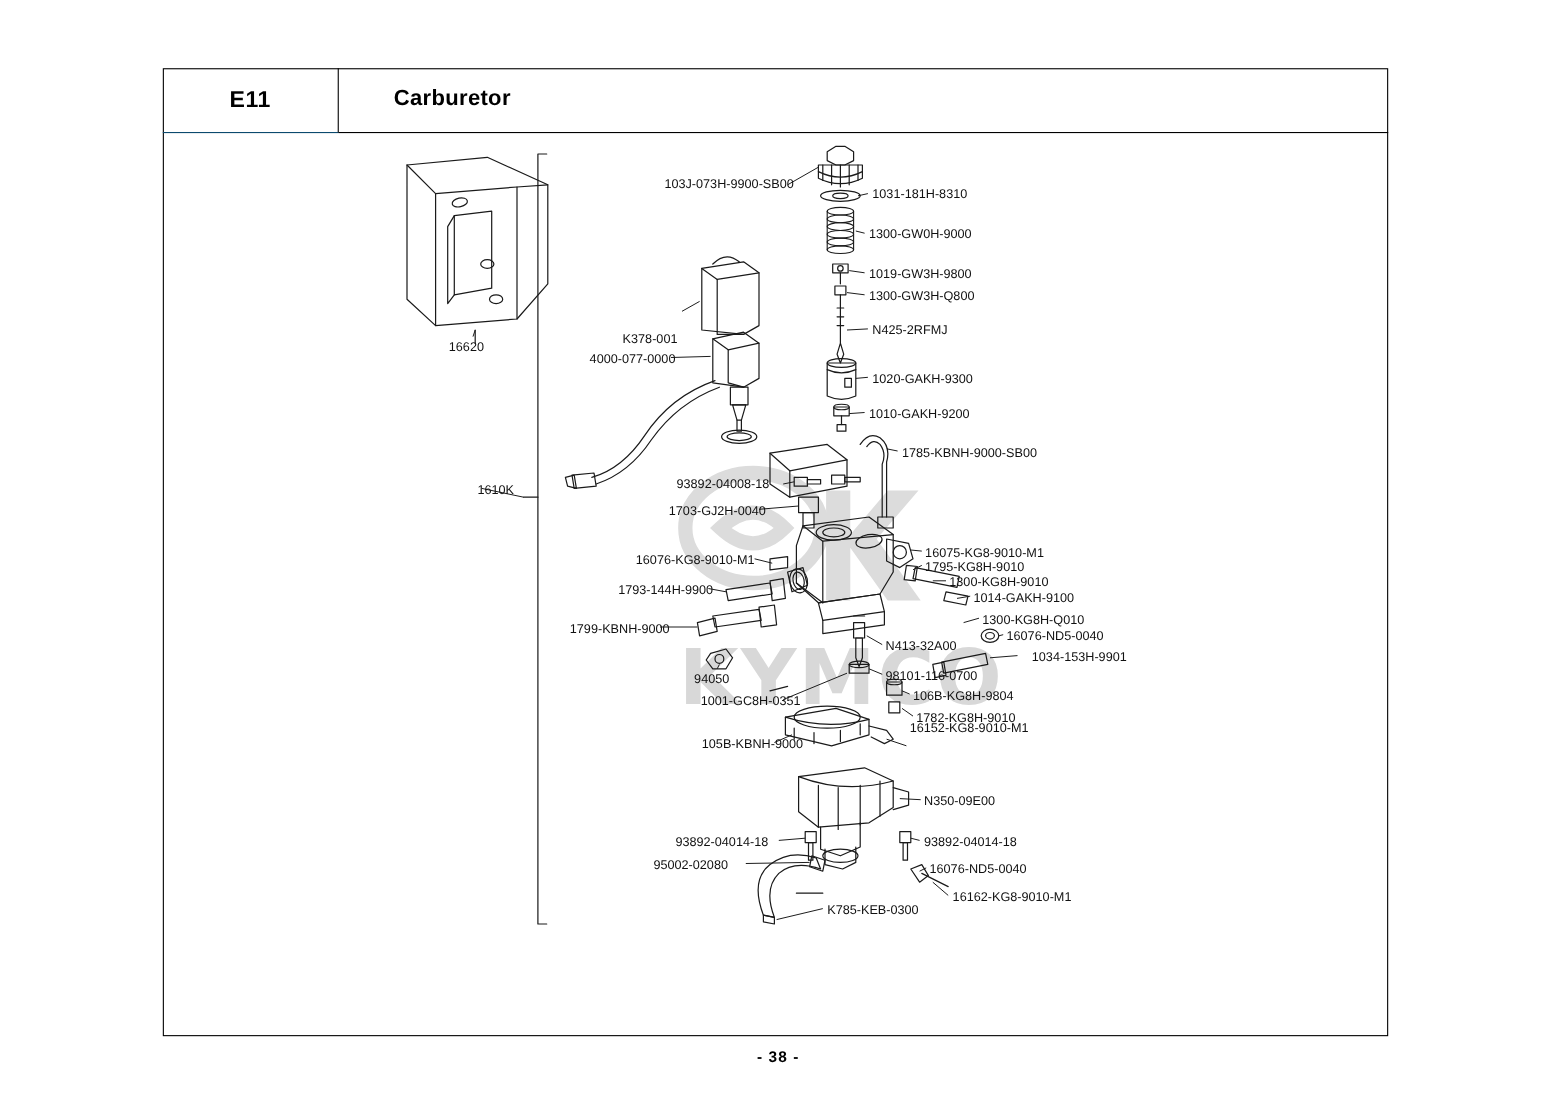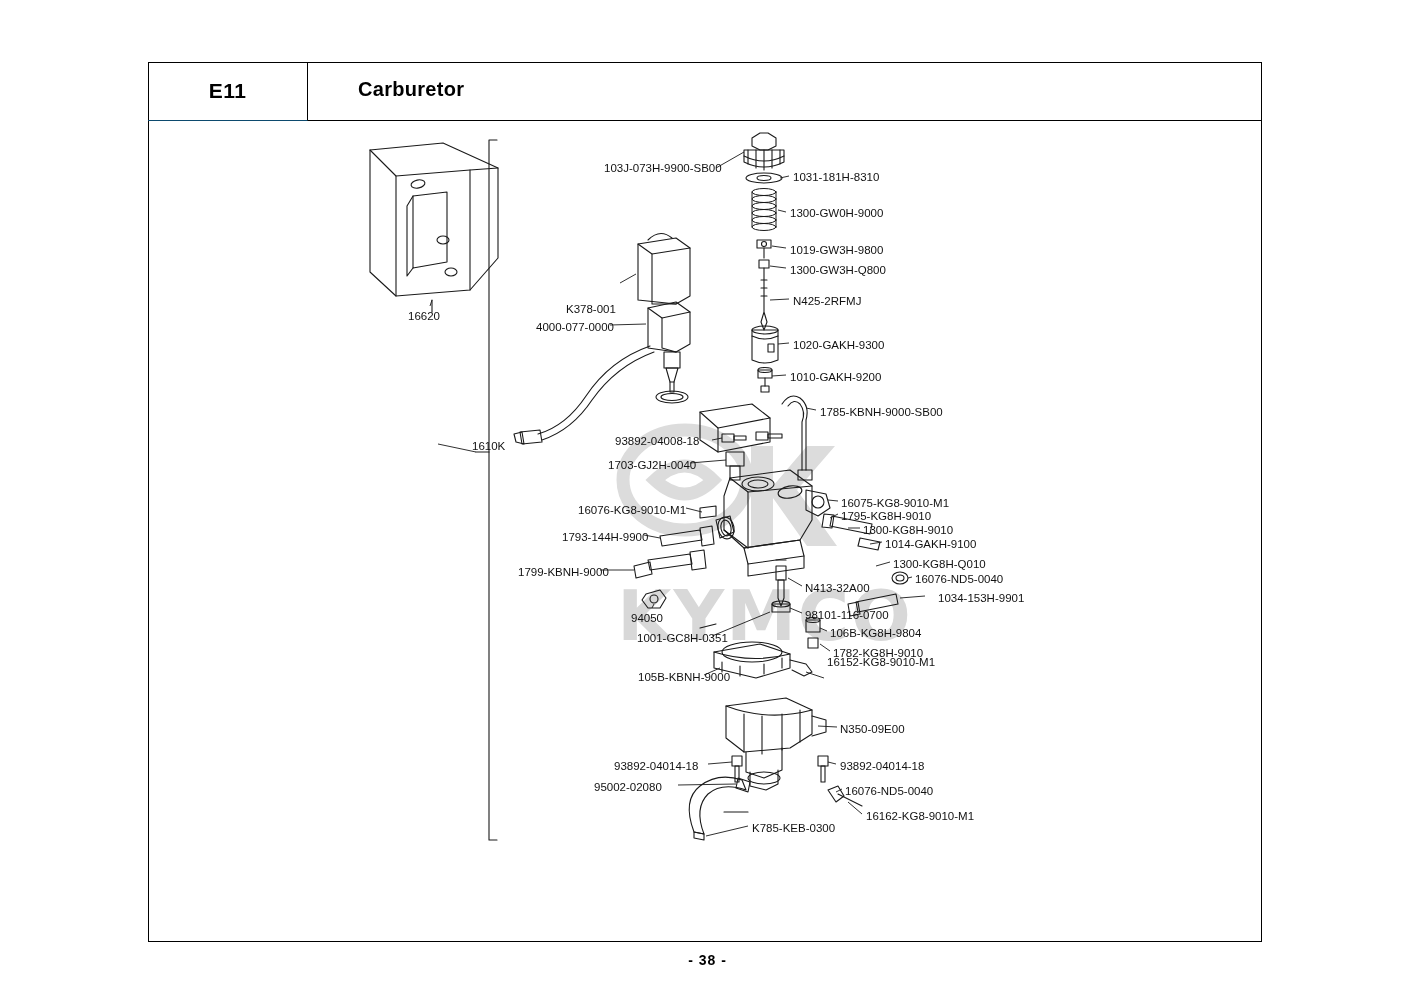--- a/index.html
+++ b/index.html
@@ -354,21 +354,21 @@
       <path d="M842 789 L836 792"></path>
       <path d="M862 814 L848 802"></path>
       <path d="M748 826 L706 836"></path>
       <path d="M438 444 L476 452"></path>
       <path d="M430 306 L432 300"></path>
     </g>
   </svg>
 
   <div id="labels">
       <div class="lbl" style="left: 408px; top: 310px;">16620</div>
-      <div class="lbl" style="left: 434px; top: 440px; margin-left: 38px;">1610K</div>
+      <div class="lbl" style="left: 434px; top: 440px;">1610K</div>
       <div class="lbl" style="left: 604px; top: 162px;">103J-073H-9900-SB00</div>
       <div class="lbl" style="left: 793px; top: 171px;">1031-181H-8310</div>
       <div class="lbl" style="left: 790px; top: 207px;">1300-GW0H-9000</div>
       <div class="lbl" style="left: 790px; top: 244px;">1019-GW3H-9800</div>
       <div class="lbl" style="left: 790px; top: 264px;">1300-GW3H-Q800</div>
       <div class="lbl" style="left: 793px; top: 295px;">N425-2RFMJ</div>
       <div class="lbl" style="left: 793px; top: 339px;">1020-GAKH-9300</div>
       <div class="lbl" style="left: 790px; top: 371px;">1010-GAKH-9200</div>
       <div class="lbl" style="left: 566px; top: 279px; margin-top: 24px;">K378-001</div>
       <div class="lbl" style="left: 536px; top: 321px;">4000-077-0000</div>

